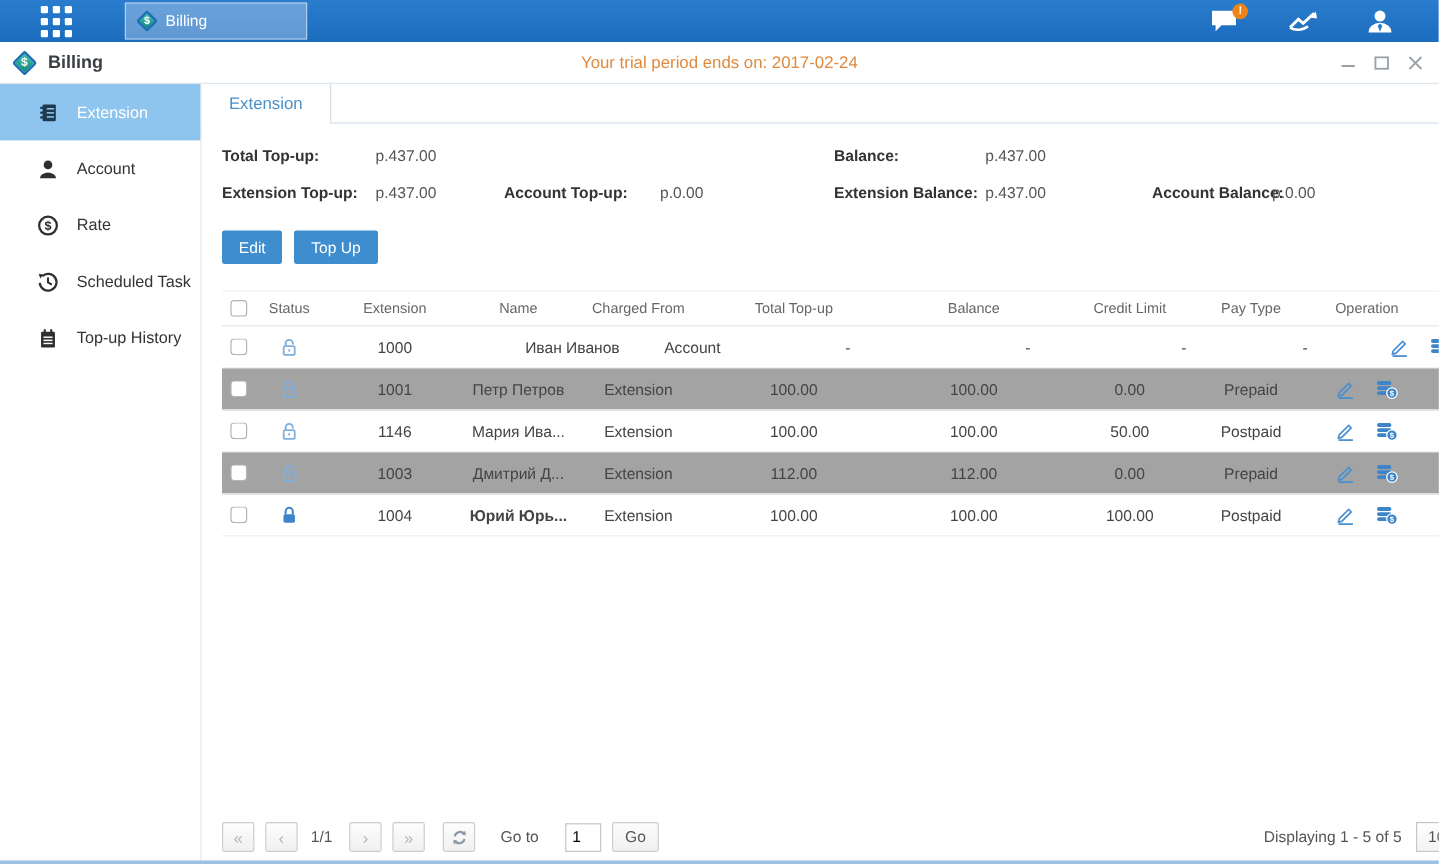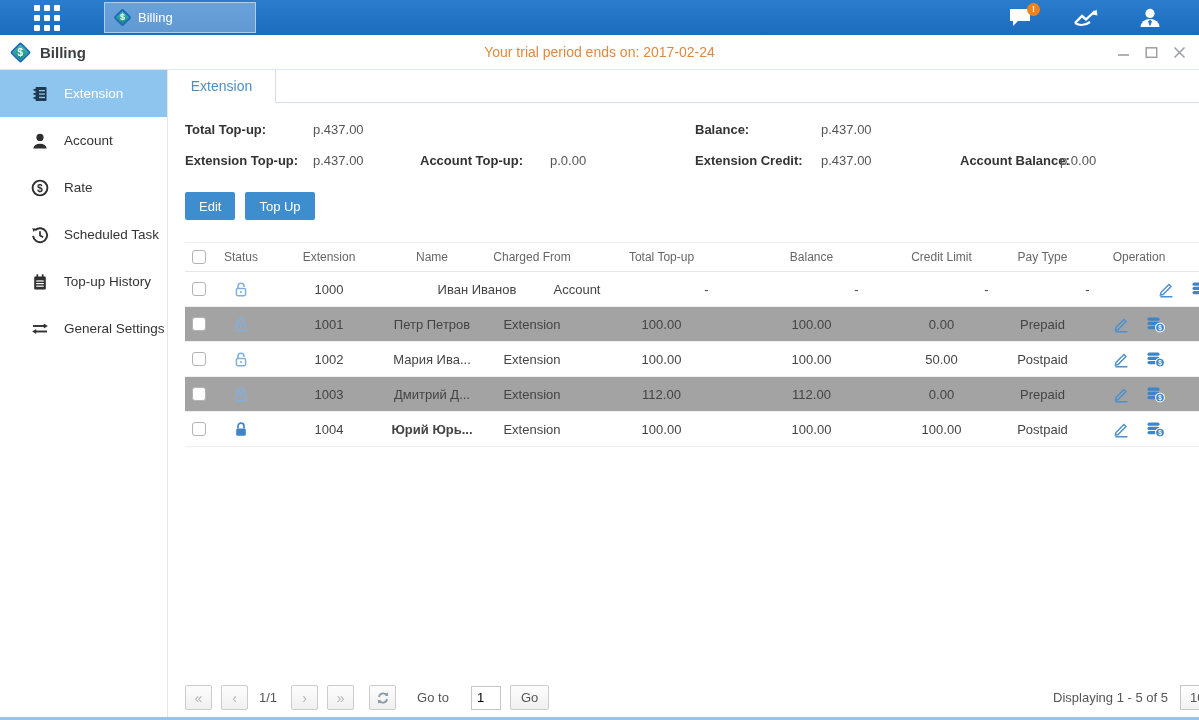--- a/index.html
+++ b/index.html
@@ -191,31 +191,20 @@
           <rect x="5.4" y="1.4" width="1.8" height="3.4" fill="#2f2f2f"></rect>
           <rect x="10.8" y="1.4" width="1.8" height="3.4" fill="#2f2f2f"></rect>
           <g fill="#fff">
             <rect x="5.2" y="7.4" width="7.6" height="1.2"></rect>
             <rect x="5.2" y="10" width="7.6" height="1.2"></rect>
             <rect x="5.2" y="12.6" width="7.6" height="1.2"></rect>
           </g>
         </svg>
       <span>Top-up History</span>
     </div>
-    <div class="side-item">
-      <svg viewBox="0 0 18 18">
-          <g stroke="#2f2f2f" stroke-width="1.9" fill="none">
-            <line x1="2" y1="6" x2="14" y2="6"></line>
-            <line x1="4" y1="11.5" x2="16" y2="11.5"></line>
-          </g>
-          <path d="M16.8 6 l-4 -2.4 v4.8 z" fill="#2f2f2f"></path>
-          <path d="M1.2 11.5 l4 -2.4 v4.8 z" fill="#2f2f2f"></path>
-        </svg>
-      <span>General Settings</span>
-    </div>
   </div>
 
   <div class="main">
     <div class="tabstrip">
       <div class="tab-active">Extension</div>
       <div class="underline"></div>
     </div>
 
     <div class="content">
       <div class="summary">
@@ -223,21 +212,21 @@
           <span class="lb w128">Total Top-up:</span>
           <span class="vl w382">p.437.00</span>
           <span class="lb w126">Balance:</span>
           <span class="vl">p.437.00</span>
         </div>
         <div class="srow">
           <span class="lb w128">Extension Top-up:</span>
           <span class="vl w107">p.437.00</span>
           <span class="lb w130">Account Top-up:</span>
           <span class="vl w145">p.0.00</span>
-          <span class="lb w126">Extension Credit:</span>
+          <span class="lb w126">Extension Balance:</span>
           <span class="vl w139">p.437.00</span>
           <span class="lb w100">Account Balance:</span>
           <span class="vl">p.0.00</span>
         </div>
       </div>
 
       <div class="btn-row">
         <button class="btn">Edit</button>
         <button class="btn">Top Up</button>
       </div>
@@ -338,21 +327,21 @@
               <div class="cell" style="width: 28px;">
                 <span class="cbx"></span>
               </div>
               <div class="cell" style="width: 56px;">
                 <svg width="16" height="17" viewBox="0 0 16 17">
                   <path d="M5 7.5 V5.2 a3 3 0 0 1 6 0 v0.8" fill="none" stroke="#7fb0dd" stroke-width="1.6"></path>
                   <rect x="3.4" y="7.5" width="9.2" height="7.2" rx="1.4" fill="none" stroke="#7fb0dd" stroke-width="1.5"></rect>
                   <line x1="8" y1="10" x2="8" y2="12" stroke="#7fb0dd" stroke-width="1.5"></line>
                 </svg>
               </div>
-              <div class="cell" style="width: 120px;">1002</div>
+              <div class="cell" style="width: 120px;">1146</div>
               <div class="cell" style="width: 86px;">Мария Ива...</div>
               <div class="cell" style="width: 114px;">Extension</div>
               <div class="cell" style="width: 145px;">100.00</div>
               <div class="cell" style="width: 155px;">100.00</div>
               <div class="cell" style="width: 105px;">50.00</div>
               <div class="cell" style="width: 97px;">Postpaid</div>
               <div class="cell" style="width: 96px;">
                 <span class="op-ic">
                   <svg width="17" height="17" viewBox="0 0 17 17">
                     <path d="M3 11.4 L10.9 3.5 L13 5.6 L5.1 13.5 L2.4 14.1 Z" fill="none" stroke="#4a90d0" stroke-width="1.4"></path>

